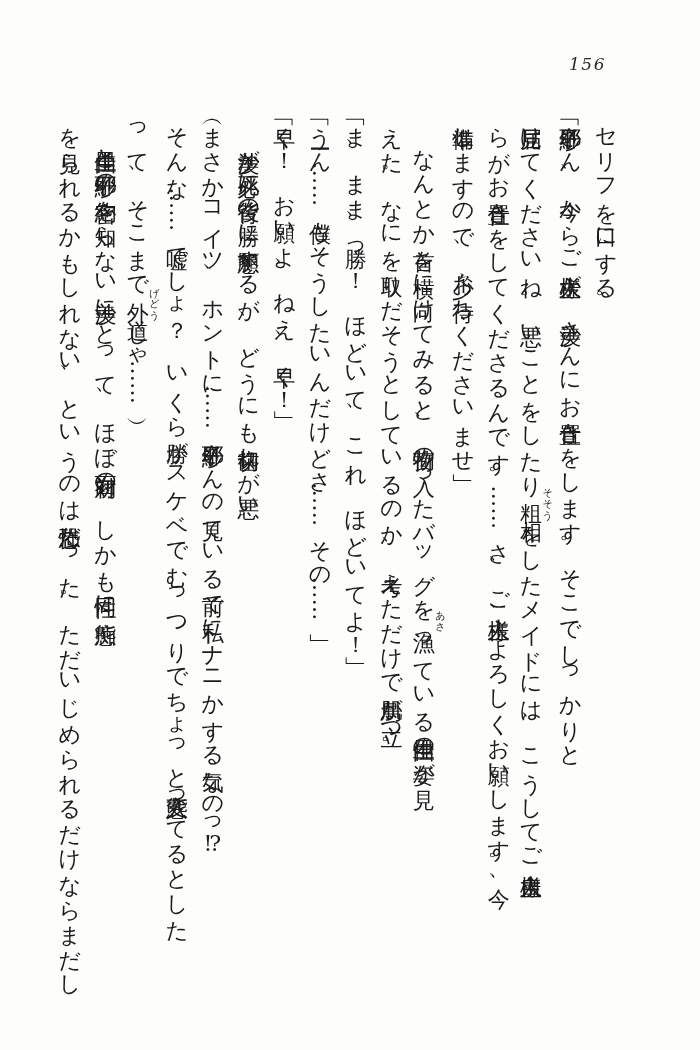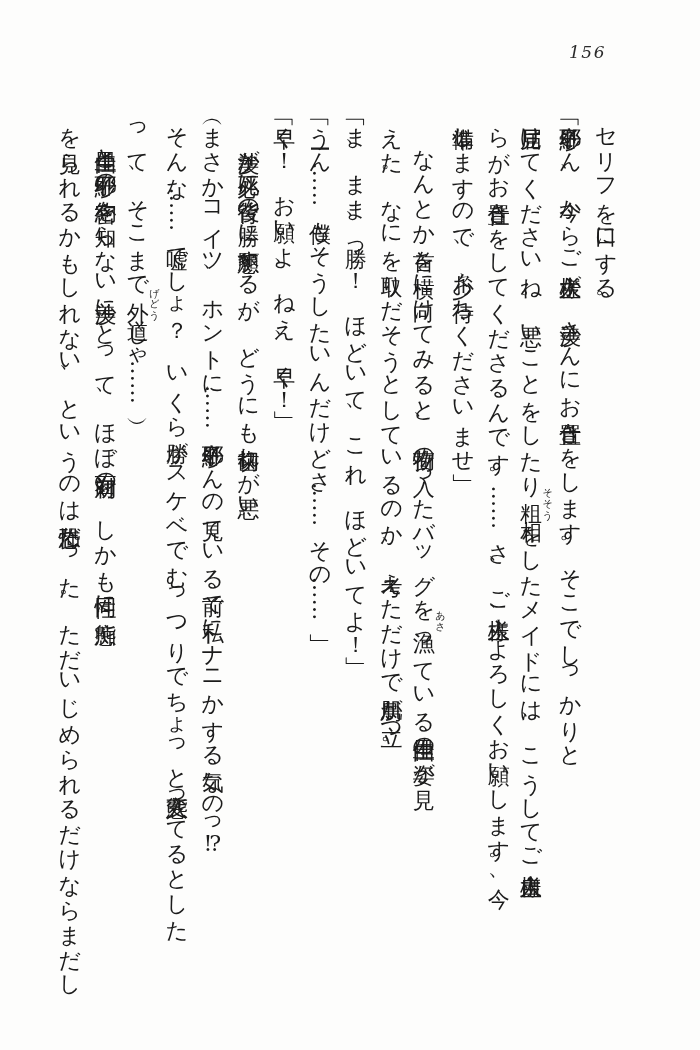--- a/index.html
+++ b/index.html
@@ -13,21 +13,21 @@
     position: relative;
     width: 700px;
     height: 1050px;
     background: #fdfdfc;
     overflow: hidden;
     font-family: "DejaVu Serif", "Liberation Serif", serif;
   }
 
   .page-number {
     position: absolute;
-    top: 42px;
+    top: 54px;
     left: 569px;
     font-size: 17px;
     font-style: italic;
     letter-spacing: 1.5px;
     color: #2a2a2a;
     text-align: center;
   }
 
   .text-block {
     position: absolute;

